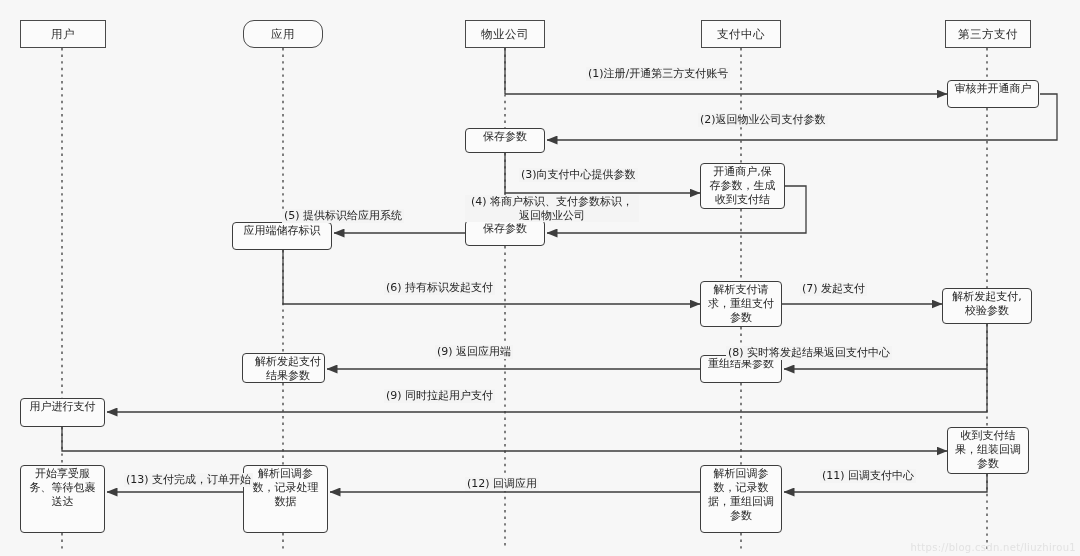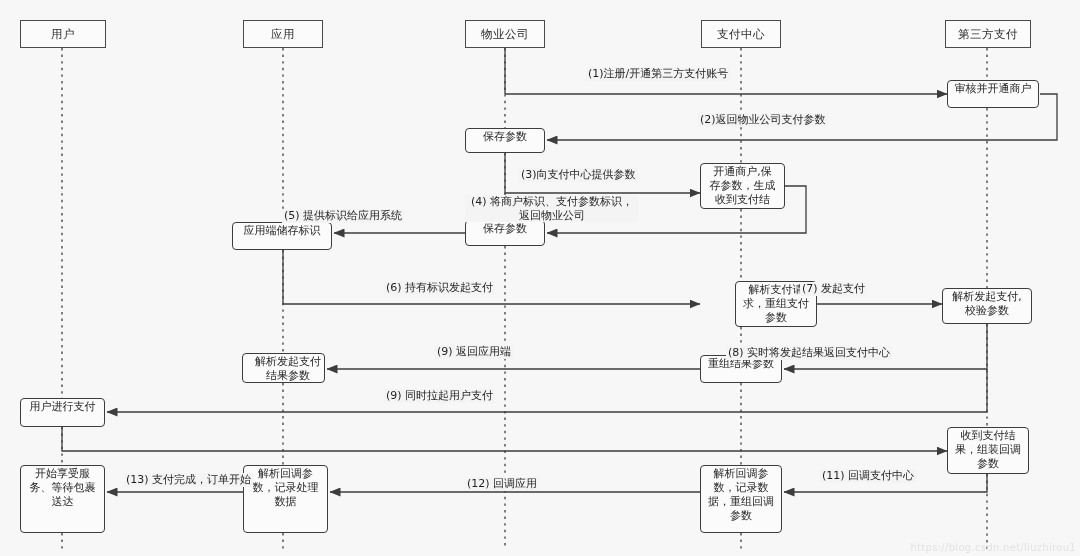--- a/index.html
+++ b/index.html
@@ -133,21 +133,21 @@
 
       <path d="M243,492 L107,492" marker-end="url(#ah)"></path>
 
     </g>
   </svg>
 
   <div id="actors-layer">
       <div class="actor" style="left: 20px; top: 20px; width: 86px; height: 28px;">
         <span>用户</span>
       </div>
-      <div class="actor" style="left: 243px; top: 20px; width: 80px; height: 28px;">
+      <div class="actor" style="left: 243px; top: 20px; width: 80px; height: 28px; border-radius: 11px;">
         <span>应用</span>
       </div>
       <div class="actor" style="left: 465px; top: 20px; width: 80px; height: 28px;">
         <span>物业公司</span>
       </div>
       <div class="actor" style="left: 701px; top: 20px; width: 80px; height: 28px;">
         <span>支付中心</span>
       </div>
       <div class="actor" style="left: 945px; top: 20px; width: 86px; height: 28px;">
         <span>第三方支付</span>
@@ -163,21 +163,21 @@
       </div>
       <div class="pbox" style="left: 700px; top: 163px; width: 85px; height: 46px;">
         <div><span>开通商户,保</span><br><span>存参数，生成</span><br><span>收到支付结</span></div>
       </div>
       <div class="pbox" style="left: 232px; top: 222px; width: 100px; height: 28px;">
         <div><span>应用端储存标识</span></div>
       </div>
       <div class="pbox" style="left: 465px; top: 220px; width: 80px; height: 26px;">
         <div><span>保存参数</span></div>
       </div>
-      <div class="pbox" style="left: 735px; top: 281px; width: 82px; height: 46px;">
+      <div class="pbox" style="left: 700px; top: 281px; width: 82px; height: 46px;">
         <div><span>解析支付请</span><br><span>求，重组支付</span><br><span>参数</span></div>
       </div>
       <div class="pbox" style="left: 942px; top: 288px; width: 90px; height: 36px;">
         <div><span>解析发起支付,</span><br><span>校验参数</span></div>
       </div>
       <div class="pbox" style="left: 242px; top: 353px; width: 83px; height: 30px; padding-left: 12px;">
         <div><span>解析发起支付</span><br><span>结果参数</span></div>
       </div>
       <div class="pbox" style="left: 700px; top: 355px; width: 82px; height: 28px;">
         <div><span>重组结果参数</span></div>

